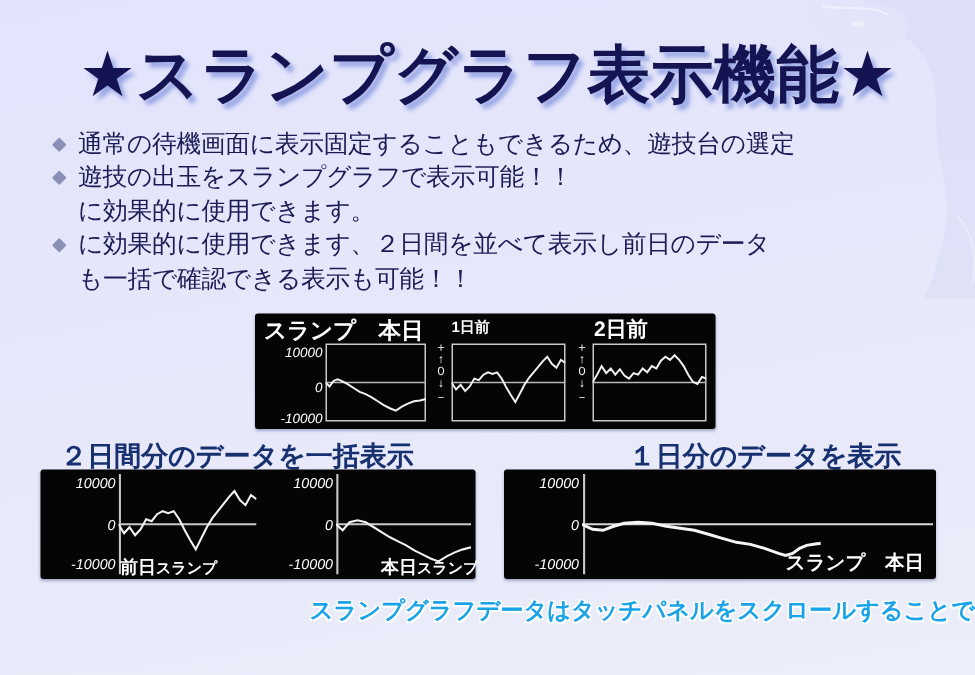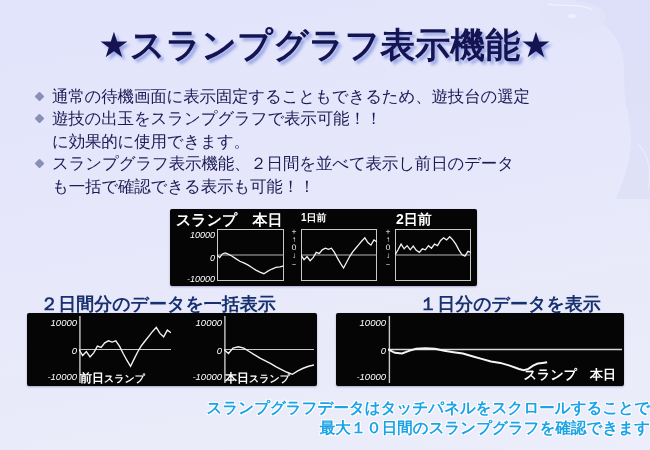--- a/index.html
+++ b/index.html
@@ -14,21 +14,21 @@
     background:
       linear-gradient(170deg,#e2e4fc 0%,#e6e7fa 45%,#e9eaf9 72%,#eceefb 100%);
   }
   
   .wm{position:absolute;pointer-events:none;opacity:.55;}
   .wm svg{display:block;}
 
   
   .title{
     position:absolute;left:0;top:22px;width:650px;text-align:center;
-    font-size:35px;font-weight:bold;letter-spacing:0px;
+    font-size:42px;font-weight:bold;letter-spacing:0px;
     color:#141452;
     text-shadow:3px 3px 3px rgba(120,140,220,.70);
     white-space:nowrap;
   }
   
   .bullets{position:absolute;left:36px;top:86px;width:600px;}
   .bl{display:flex;align-items:flex-start;margin-bottom:1px;}
   .dia{
     flex:0 0 auto;width:7px;height:7px;margin:7px 9px 0 0;
     background:#8a8fb5;transform:rotate(45deg);border-radius:1px;
@@ -104,21 +104,21 @@
     <div class="bl">
       <span class="dia"></span>
       <span class="btxt">遊技の出玉をスランプグラフで表示可能！！</span>
     </div>
     <div class="bl ind">
       <span class="dia"></span>
       <span class="btxt">に効果的に使用できます。</span>
     </div>
     <div class="bl">
       <span class="dia"></span>
-      <span class="btxt">スランプグラフ表示機能、２日間を並べて表示し前日のデータ</span>
+      <span class="btxt">に効果的に使用できます、２日間を並べて表示し前日のデータ</span>
     </div>
     <div class="bl ind">
       <span class="dia"></span>
       <span class="btxt">も一括で確認できる表示も可能！！</span>
     </div>
   </div>
 
   <div class="panel" style="left:170px;top:209px;width:307px;height:77px;">
 
     <div class="hdr" style="left:6px;top:2px;font-size:15px;">スランプ　本日</div>
@@ -190,37 +190,36 @@
     <div class="ylab" style="left:145px;top:5px;width:50px;font-size:9.5px;">10000</div>
     <div class="ylab" style="left:145px;top:33px;width:50px;font-size:9.5px;">0</div>
     <div class="ylab" style="left:143px;top:59px;width:52px;font-size:9.5px;">-10000</div>
     <div class="gbox" style="left:197px;top:3px;width:90px;height:67px;">
       <svg width="90" height="67" viewBox="0 0 100 100" preserveAspectRatio="none">
         <line x1="1" y1="0" x2="1" y2="100" stroke="#c9c9c9" stroke-width="1.4" vector-effect="non-scaling-stroke"></line>
         <line x1="0" y1="50" x2="100" y2="50" stroke="#c9c9c9" stroke-width="1.2" vector-effect="non-scaling-stroke"></line>
         <polyline fill="none" stroke="#f2f2f2" stroke-width="1.4" vector-effect="non-scaling-stroke" points="0,50 5,56 10,48 16,46 22,48 28,53 34,58 40,63 46,67 52,71 58,76 64,80 70,84 76,87 82,82 88,78 94,75 100,73"></polyline>
       </svg>
     </div>
-    <div class="inlab" style="left:198px;top:57px;font-size:12px;">
+    <div class="inlab" style="left:198px;top:57px;font-size:12px;padding-left:29px;">
       <span>本日</span><span class="sm">スランプ</span>
     </div>
   </div>
 
   <div class="panel" style="left:336px;top:313px;width:288px;height:73px;">
     <div class="ylab" style="left:0px;top:5px;width:50px;font-size:9.5px;">10000</div>
     <div class="ylab" style="left:0px;top:33px;width:50px;font-size:9.5px;">0</div>
     <div class="ylab" style="left:0px;top:59px;width:50px;font-size:9.5px;">-10000</div>
     <div class="gbox" style="left:52px;top:3px;width:234px;height:67px;">
       <svg width="234" height="67" viewBox="0 0 100 100" preserveAspectRatio="none">
         <line x1="0.6" y1="0" x2="0.6" y2="100" stroke="#c9c9c9" stroke-width="1.4" vector-effect="non-scaling-stroke"></line>
         <line x1="0" y1="50" x2="100" y2="50" stroke="#d8d8d8" stroke-width="1.4" vector-effect="non-scaling-stroke"></line>
         <polyline fill="none" stroke="#f5f5f5" stroke-width="2" vector-effect="non-scaling-stroke" points="0,50 3,55 6,56 9,52 12,49 16,48 20,49 24,52 28,54 32,56 36,60 40,64 44,68 48,70 52,74 56,79 58,81 60,79 62,74 64,71 66,70 68,69"></polyline>
       </svg>
     </div>
     <div class="inlab" style="right:8px;top:53px;font-size:13px;">スランプ　本日</div>
   </div>
 
   <div class="footer">
     <div>スランプグラフデータはタッチパネルをスクロールすることで</div>
-    <div>最大１０日間のスランプグラフを確認できます</div>
   </div>
 
 </div>
 
 </body></html>

